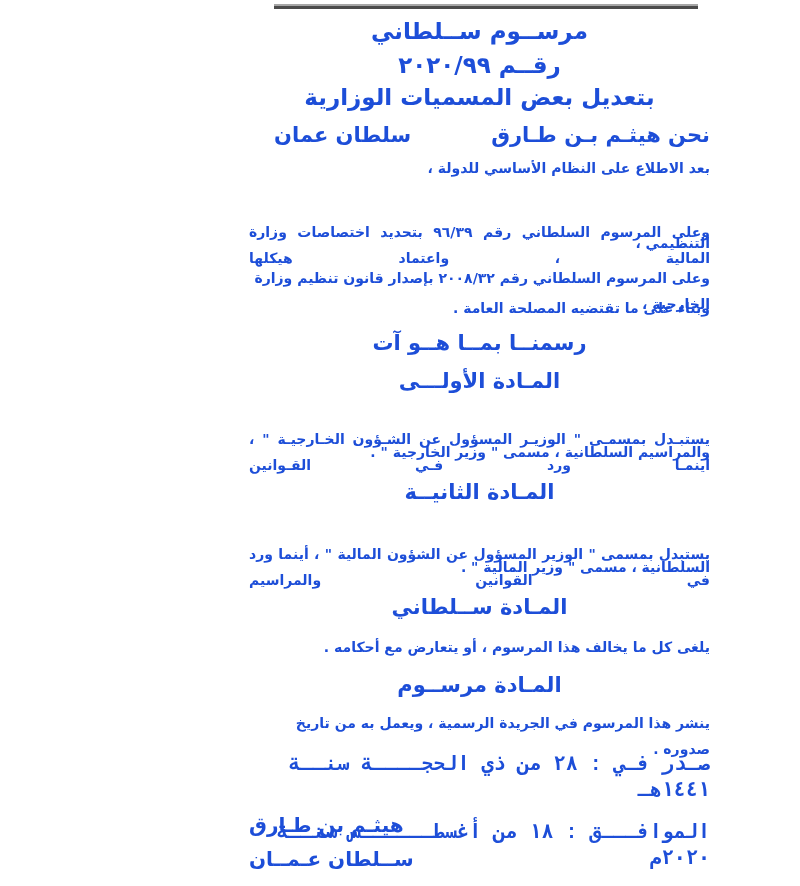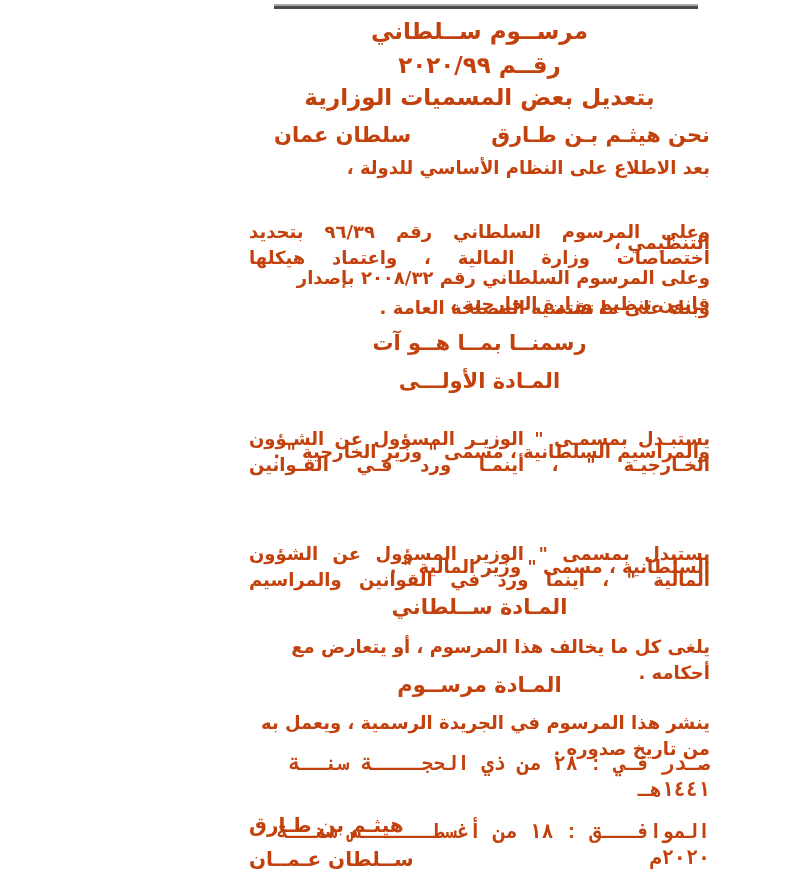--- a/index.html
+++ b/index.html
@@ -2,31 +2,31 @@
 <html lang="ar" dir="rtl"><head>
 <meta charset="utf-8">
 <style>
   html,body{margin:0;padding:0;background:#ffffff;}
   .page{
     position:relative;
     width:636px;height:886px;
     background:#ffffff;
     font-family:"DejaVu Sans",sans-serif;
     font-weight:bold;
-    color:#c2410c;
+    color:#1d4ed8;
     direction:rtl;
     overflow:hidden;
   }
   .toprule{
     position:absolute;top:4px;left:110px;right:102px;
     height:3px;background:#4b4b4b;border-top:2px solid #a6a6a6;
   }
   .ln{
     position:absolute;right:90px;left:85px;
-    font-size:18px;line-height:26px;
+    font-size:14px;line-height:26px;
     text-align:right;
     white-space:normal;
   }
   .t{font-size:23px;line-height:30px;}
   .h{font-size:21px;line-height:30px;}
   .c{text-align:center;}
   .j{text-align:justify;text-align-last:justify;margin-top:24px;}
   .we{display:flex;flex-direction:row;gap:80px;font-size:21px;line-height:30px;}
   .dates{font-size:20px;line-height:26px;font-family:Liberation Mono, monospace;}
   .sig{text-align:left;font-size:20px;line-height:26px;}
@@ -52,20 +52,21 @@
   <div class="ln" style="top:230px">التنظيمي ،</div>
   <div class="ln" style="top:265px">وعلى المرسوم السلطاني رقم ٢٠٠٨/٣٢ بإصدار قانون تنظيم وزارة الخارجية ،</div>
   <div class="ln" style="top:295px">وبناء على ما تقتضيه المصلحة العامة .</div>
 
   <div class="ln h c" style="top:328px">رسمنــا بمــا هــو آت</div>
 
   <div class="ln h c" style="top:366px">المـادة الأولـــى</div>
   <div class="ln j" style="top:402px">يستبـدل بمسمـى " الوزيـر المسؤول عن الشـؤون الخـارجيـة " ، أينمـا ورد فـي القـوانين</div>
   <div class="ln" style="top:439px">والمراسيم السلطانية ، مسمى " وزير الخارجية " .</div>
 
+  <div class="ln h c" style="top:477px">المـادة الثانيــة</div>
   <div class="ln j" style="top:517px">يستبدل بمسمى " الوزير المسؤول عن الشؤون المالية " ، أينما ورد في القوانين والمراسيم</div>
   <div class="ln" style="top:554px">السلطانية ، مسمى " وزير المالية " .</div>
 
   <div class="ln h c" style="top:592px">المـادة ســلطاني</div>
   <div class="ln" style="top:634px">يلغى كل ما يخالف هذا المرسوم ، أو يتعارض مع أحكامه .</div>
 
   <div class="ln h c" style="top:670px">المـادة مرســوم</div>
   <div class="ln" style="top:710px">ينشر هذا المرسوم في الجريدة الرسمية ، ويعمل به من تاريخ صدوره .</div>
 
   <div class="ln dates" style="top:752px">صـدر فـي : ٢٨ من ذي الحجــــة سنــة ١٤٤١هـ</div>

